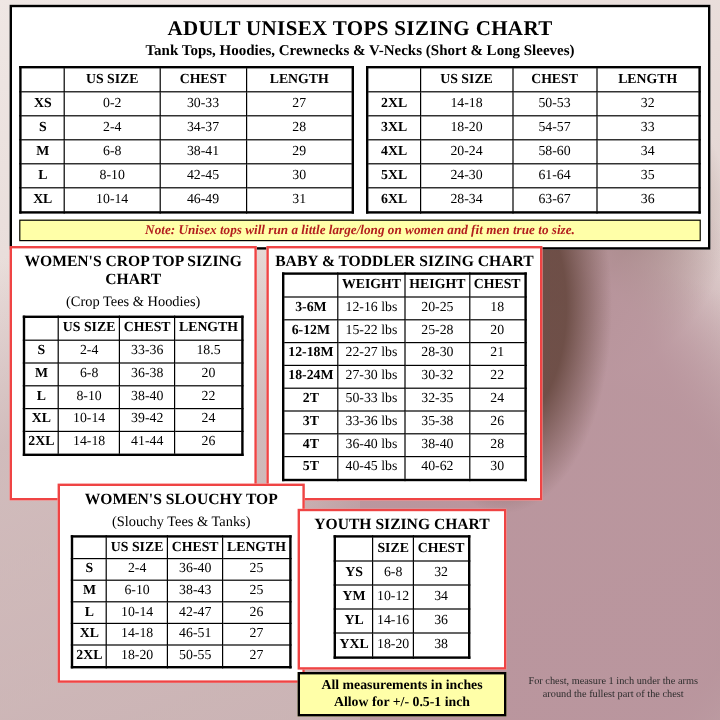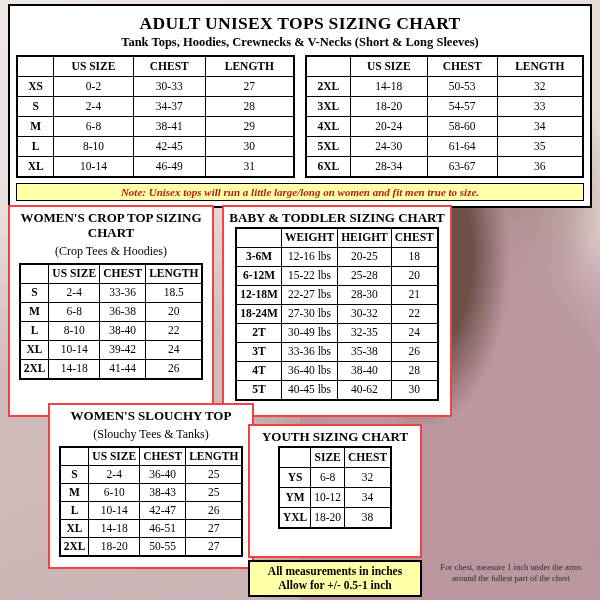--- a/index.html
+++ b/index.html
@@ -266,21 +266,21 @@
         <td>21</td>
       </tr>
       <tr>
         <td class="sz">18-24M</td>
         <td>27-30 lbs</td>
         <td>30-32</td>
         <td>22</td>
       </tr>
       <tr>
         <td class="sz">2T</td>
-        <td>30-49 lbs</td>
+        <td>50-33 lbs</td>
         <td>32-35</td>
         <td>24</td>
       </tr>
       <tr>
         <td class="sz">3T</td>
         <td>33-36 lbs</td>
         <td>35-38</td>
         <td>26</td>
       </tr>
       <tr>
@@ -357,20 +357,25 @@
         <td class="sz">YS</td>
         <td>6-8</td>
         <td>32</td>
       </tr>
       <tr>
         <td class="sz">YM</td>
         <td>10-12</td>
         <td>34</td>
       </tr>
       <tr>
+        <td class="sz">YL</td>
+        <td>14-16</td>
+        <td>36</td>
+      </tr>
+      <tr>
         <td class="sz">YXL</td>
         <td>18-20</td>
         <td>38</td>
       </tr>
     </tbody>
       </table>
   </div>
 
   <div class="measure">
     <div>All measurements in inches</div>

